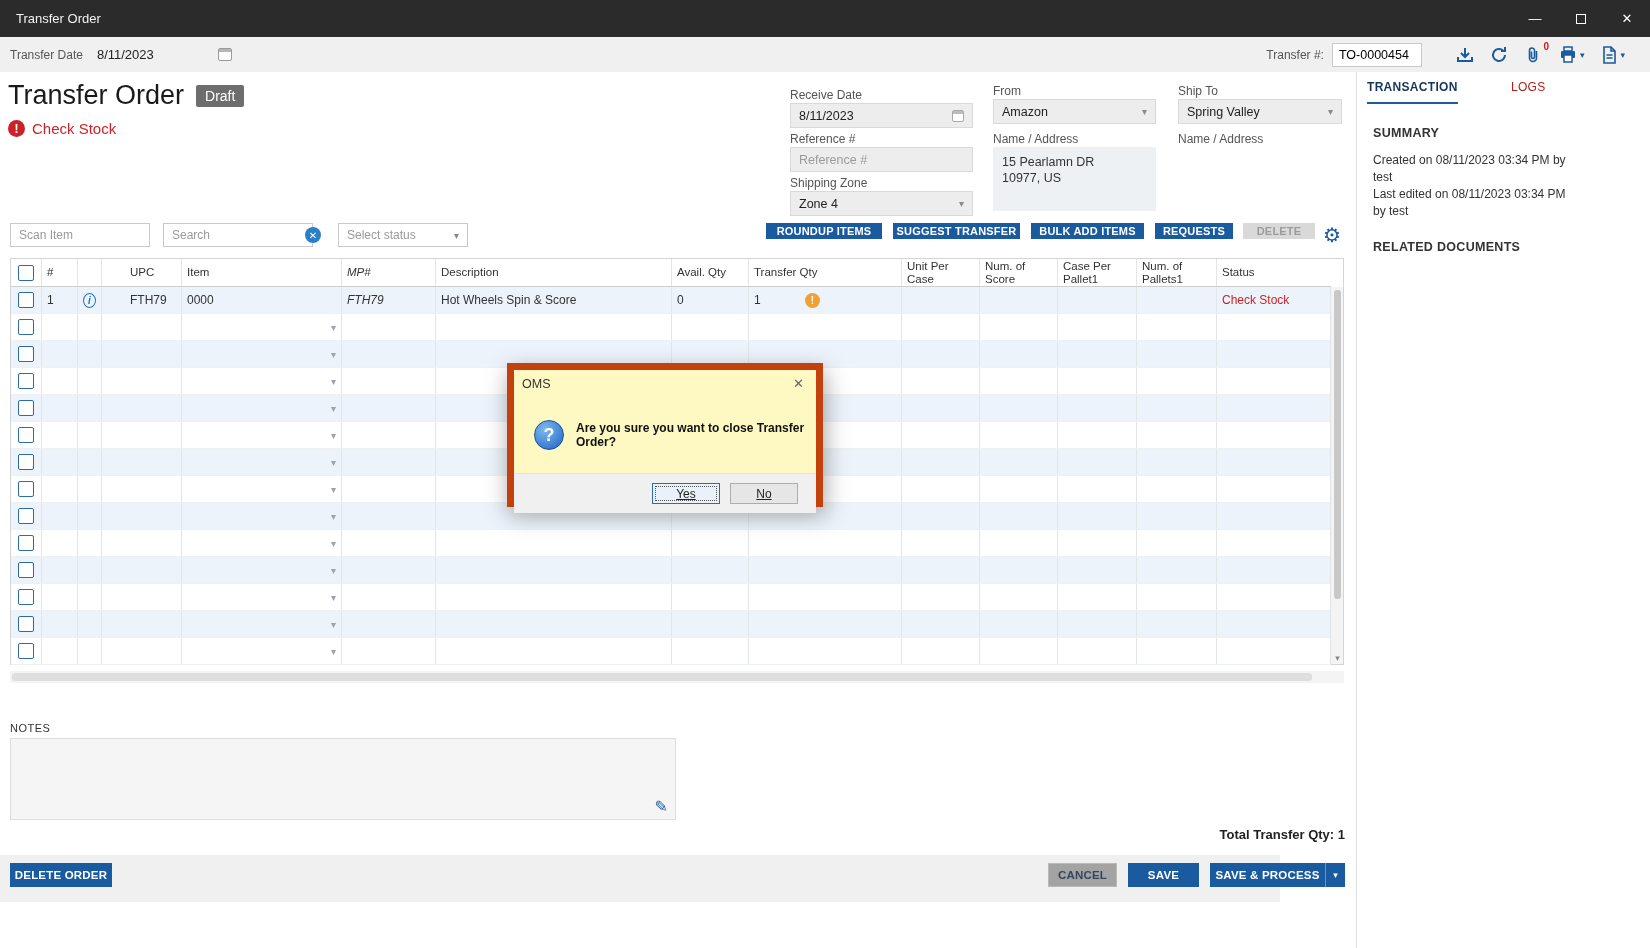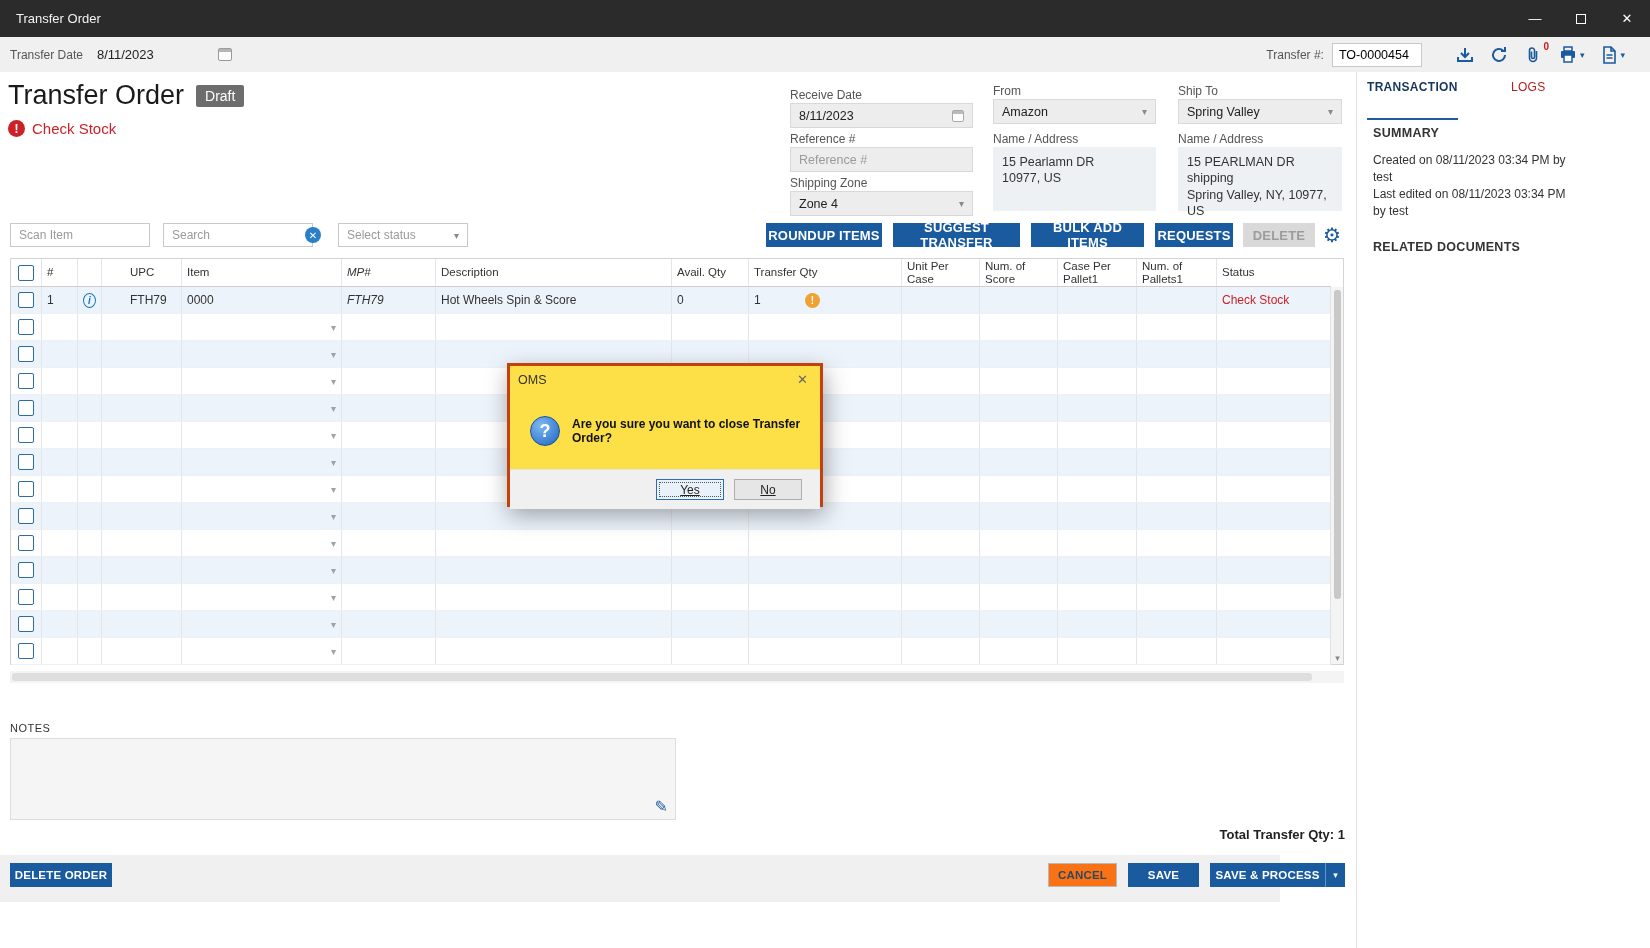--- a/index.html
+++ b/index.html
@@ -63,22 +63,22 @@
   .tinput { position:absolute; height:24px; border:1px solid #c9c9c9; background:#fff;
             font-size:12px; padding:0 8px; font-family:inherit; color:#222; }
   .tinput::placeholder { color:#9a9a9a; }
   .search-wrap { position:absolute; display:flex; align-items:center; }
   .clear-btn { width:16px; height:16px; border-radius:50%; background:#2a7fc9; color:#fff;
                font-size:10px; display:flex; align-items:center; justify-content:center;
                margin-left:-8px; cursor:pointer; z-index:2; }
   .statusbox { position:absolute; height:24px; border:1px solid #c9c9c9; background:#fff;
                display:flex; align-items:center; padding:0 8px; font-size:12px; color:#9a9a9a; cursor:pointer; }
   .statusbox .arrow { margin-left:auto; color:#8a8a8a; font-size:10px; }
-  .btn { position:absolute; height:24px; border:none; background:#1a5a9e; color:#fff;
-         font-size:13px; font-weight:600; letter-spacing:.2px; cursor:pointer;
+  .btn { position:absolute; height:16px; border:none; background:#1a5a9e; color:#fff;
+         font-size:11px; font-weight:600; letter-spacing:.2px; cursor:pointer;
          font-family:inherit; display:flex; align-items:center; justify-content:center; }
   .btn.disabled { background:#d9d9d9; color:#9c9c9c; cursor:default; }
   .gear { position:absolute; color:#1a5a9e; font-size:20px; cursor:pointer; line-height:1; }
 
   
   .table { position:absolute; left:10px; top:186px; width:1334px; height:407px;
            border:1px solid #d4d4d4; background:#fff; }
   .t-head { display:flex; width:1320px; height:28px; border-bottom:1px solid #cfcfcf;
             background:#fff; font-size:11.5px; color:#333; }
   .t-head .cell { display:flex; align-items:center; line-height:1.1; }
@@ -116,36 +116,36 @@
   .notes-area { width:100%; height:100%; background:#f5f5f5; border:1px solid #ddd;
                 resize:none; font-family:inherit; font-size:12px; padding:6px; }
   .pencil { position:absolute; right:8px; bottom:4px; color:#1a5a9e; font-size:16px; cursor:pointer; }
   .total-line { position:absolute; left:0; top:755px; width:1345px; text-align:right;
                 font-size:13px; font-weight:bold; color:#222; }
   .footerbar { position:absolute; left:0; top:783px; width:1280px; height:47px; background:#f0f0f0; }
   .fbtn { position:absolute; top:8px; height:24px; border:none; font-family:inherit; cursor:pointer;
           font-size:11.5px; font-weight:600; letter-spacing:.2px;
           display:flex; align-items:center; justify-content:center; }
   .fbtn.blue { background:#1a5a9e; color:#fff; }
-  .fbtn.white { background:#f97316; border:1px solid #b9b9b9; color:#33475b; }
+  .fbtn.white { background:#a3a3a3; border:1px solid #b9b9b9; color:#33475b; }
   .sp-caret { position:absolute; top:8px; left:1325px; width:20px; height:24px; background:#1a5a9e;
               color:#fff; border-left:1px solid rgba(255,255,255,.35); font-size:9px;
               display:flex; align-items:center; justify-content:center; cursor:pointer; }
 
   
   .tabs { position:absolute; left:0; top:8px; height:28px; width:100%; }
-  .tab { position:absolute; top:0; font-size:12px; letter-spacing:.3px; cursor:pointer; padding-bottom:24px; }
+  .tab { position:absolute; top:0; font-size:12px; letter-spacing:.3px; cursor:pointer; padding-bottom:8px; }
   .tab.active { left:10px; color:#16365c; font-weight:600; border-bottom:2px solid #1e5c9c; }
   .tab.inactive { left:154px; color:#b91c1c; }
   .sp-h { position:absolute; left:16px; font-size:12.5px; font-weight:600; color:#333; letter-spacing:.3px; }
   .sp-text { position:absolute; left:16px; width:205px; font-size:12px; color:#333; line-height:1.45; }
 
   
-  .dialog { position:absolute; left:507px; top:363px; width:316px; height:144px; background:#fde047;
-            border:3px solid #c2410c; box-shadow:2px 8px 22px rgba(0,0,0,.35); z-index:10; }
+  .dialog { position:absolute; left:507px; top:363px; width:316px; height:144px; background:#fef9c3;
+            border:7px solid #c2410c; box-shadow:2px 8px 22px rgba(0,0,0,.35); z-index:10; }
   .dlg-title { height:27px; display:flex; align-items:center; padding:0 8px; font-size:12.5px; color:#333; }
   .dlg-close { margin-left:auto; color:#666; font-size:13px; cursor:pointer; padding:0 4px; }
   .dlg-body { height:76px; display:flex; align-items:center; padding:0 10px 0 20px; gap:12px; }
   .q-icon { width:30px; height:30px; border-radius:50%; flex:0 0 30px;
             background:radial-gradient(circle at 35% 30%, #7db9f0, #1e63c4); color:#fff;
             font-size:18px; font-weight:bold; display:flex; align-items:center; justify-content:center;
             border:1px solid #17519e; }
   .dlg-msg { font-size:12px; font-weight:600; color:#111; }
   .dlg-footer { height:40px; background:#f0f0f0; border-top:1px solid #e3e3e3; display:flex;
                 align-items:center; justify-content:flex-end; gap:10px; padding-right:18px; }
@@ -252,22 +252,20 @@
   <span class="flabel" style="left:993px; top:60px">Name / Address</span>
   <div class="addrbox" style="left:993px; top:75px; width:163px; height:64px">15 Pearlamn DR
 10977, US</div>
 
   <span class="flabel" style="left:1178px; top:12px">Ship To</span>
   <div class="field selbox" style="left:1178px; top:27px; width:164px">
     <span>Spring Valley</span>
     <span class="arrow">▾</span>
   </div>
   <span class="flabel" style="left:1178px; top:60px">Name / Address</span>
-  <div class="addrbox" style="left:1178px; top:75px; width:164px; height:64px">15 PEARLMAN DR shipping
-Spring Valley, NY, 10977, US</div>
 
   <input class="tinput" style="left: 10px; top: 151px; width: 140px;" placeholder="Scan Item">
   <div class="search-wrap" style="left:163px; top:151px">
     <input class="tinput" style="position: static; width: 150px;" placeholder="Search">
     <span class="clear-btn">✕</span>
   </div>
   <div class="statusbox" style="left:338px; top:151px; width:130px">
     <span>Select status</span>
     <span class="arrow">▾</span>
   </div>

